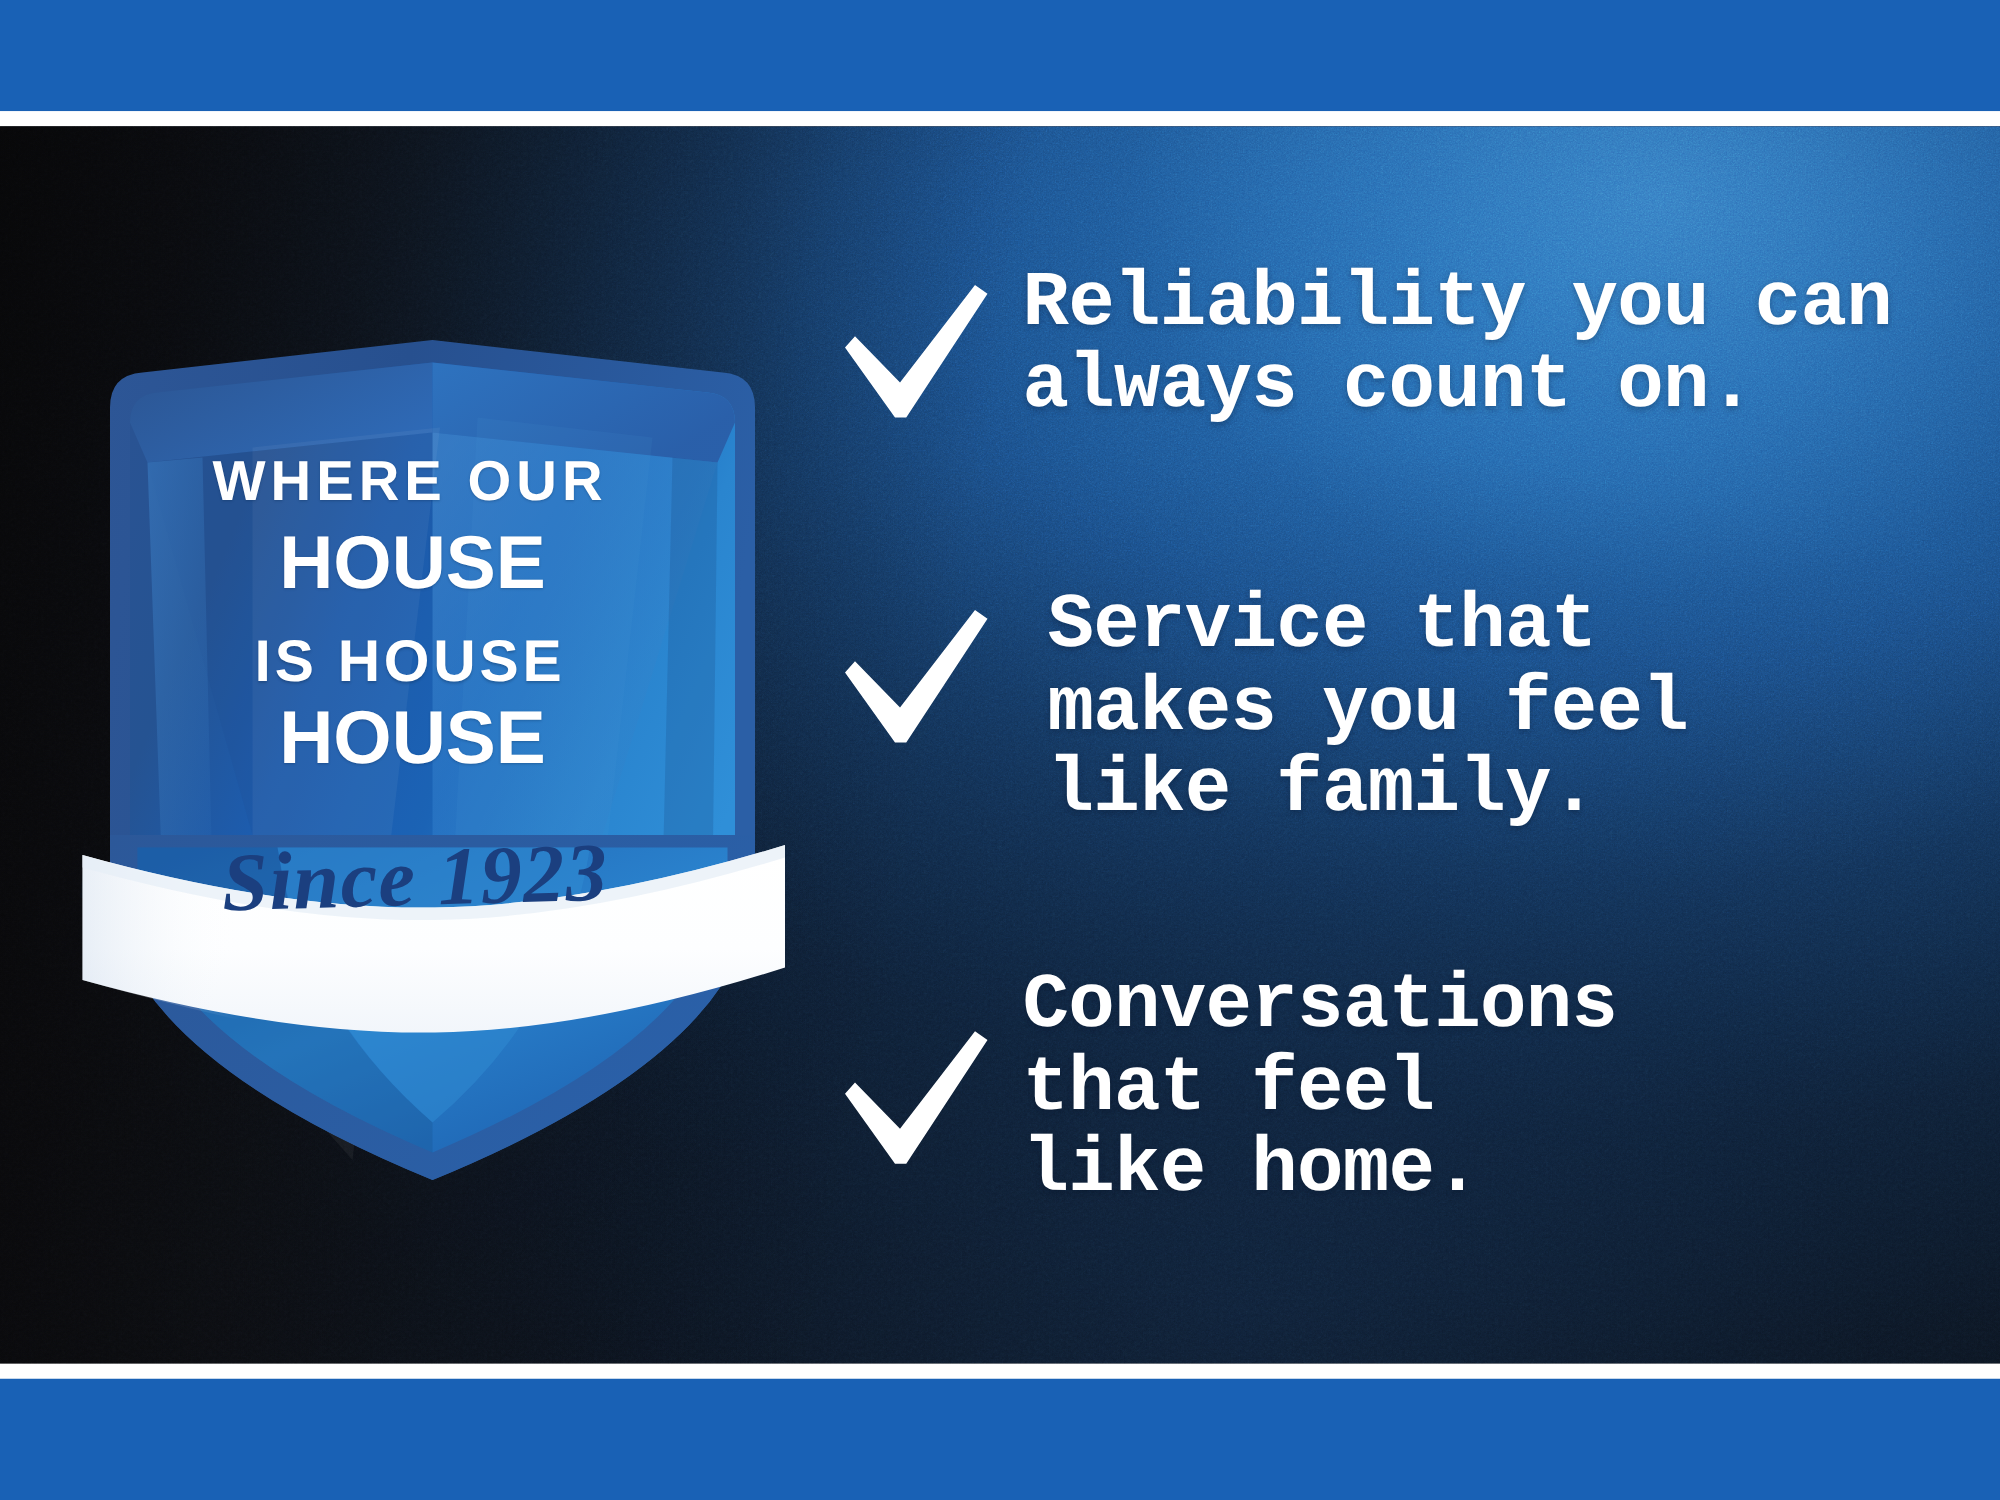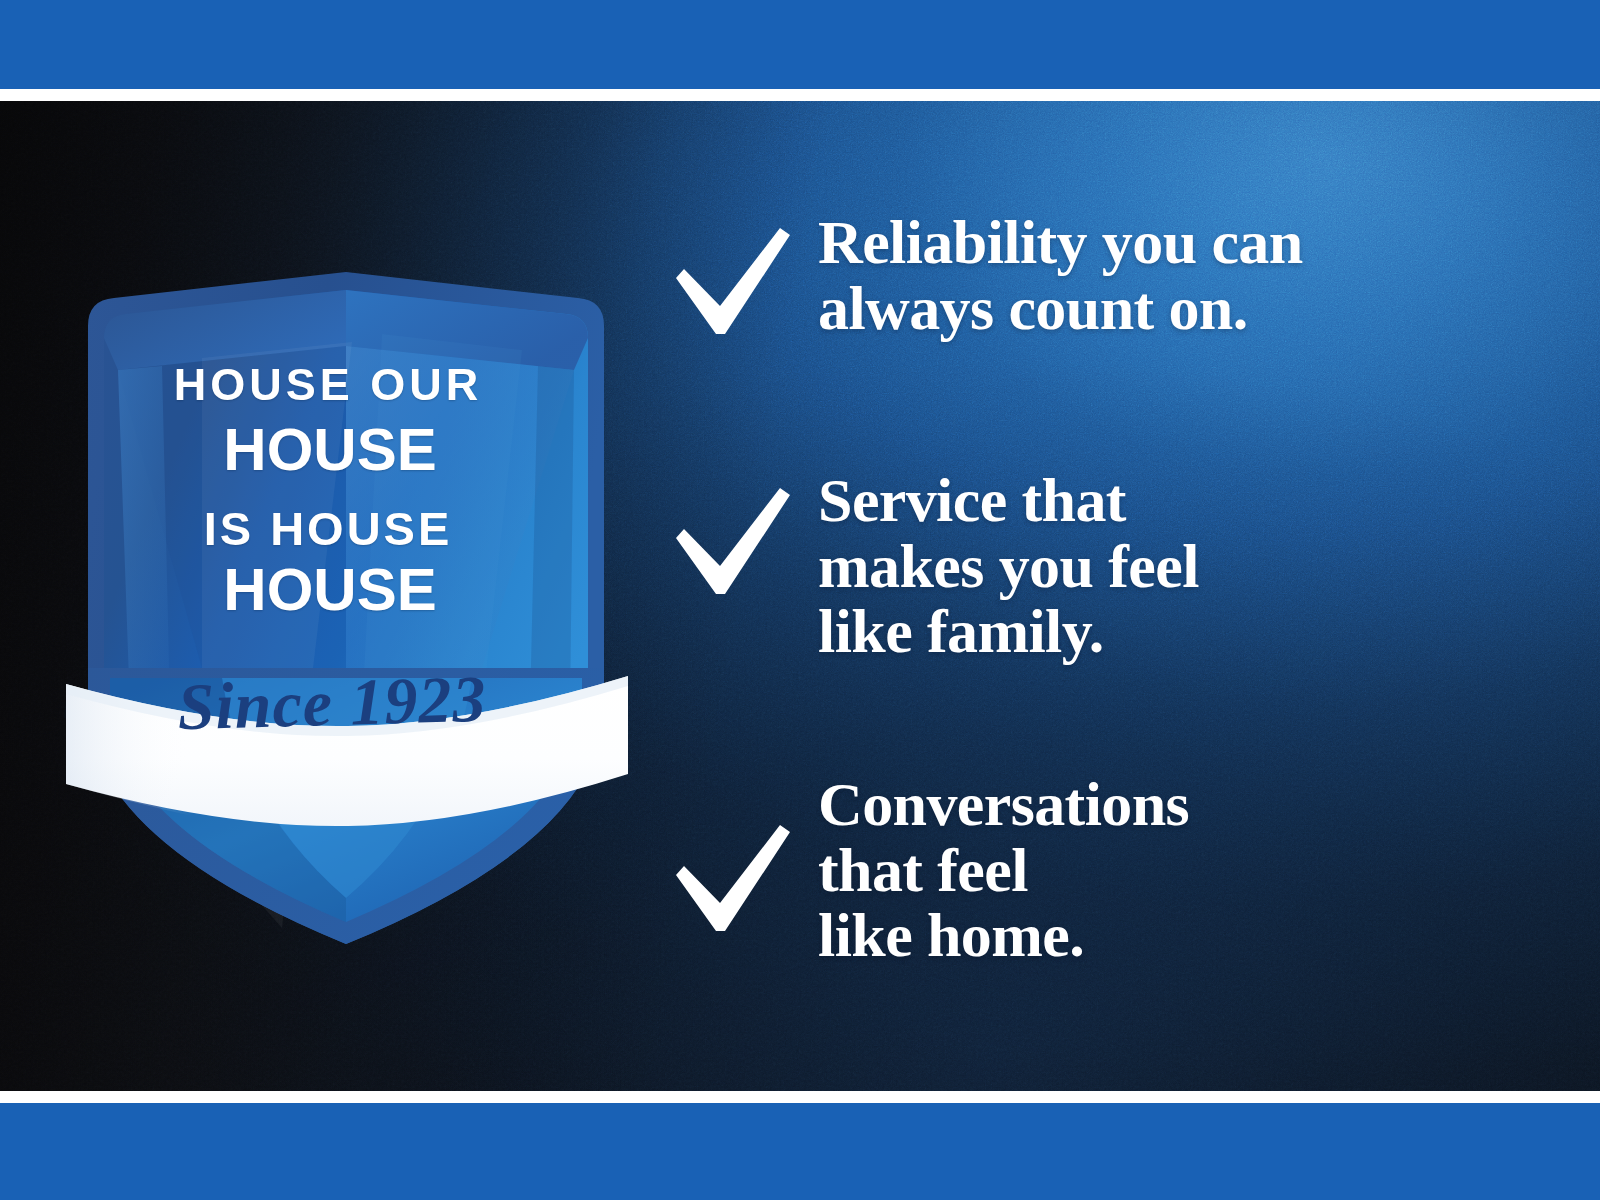--- a/index.html
+++ b/index.html
@@ -159,36 +159,36 @@
     position:absolute; left:668px; top:188px;
     width:860px; height:840px;
   }
   .benefit {
     position:absolute;
     display:flex;
     align-items:flex-start;
     width:860px;
   }
   .b-1 { top:20px; }
-  .b-2 { top:278px; }
+  .b-2 { top:278px;gap:20px; }
   .b-3 { top:582px;align-items:center; }
 
   .check-icon {
     flex:0 0 auto;
     width:128px; height:118px;
     margin-right:22px;
     margin-top:14px;
   }
   .b-2 .check-icon { margin-top:16px; }
   .b-3 .check-icon { margin-top:16px; }
   .check-icon svg { display:block; width:128px; height:118px; }
 
   .b-text {
     color:#ffffff;
-    font-family:Liberation Serif, serif;
+    font-family:Liberation Mono, monospace;
     font-weight:bold;
     font-size:62px;
     line-height:1.06;
     letter-spacing:-0.6px;
     white-space:pre-line;
     text-shadow:0 2px 5px rgba(4,18,40,0.30);
     padding-top:2px;
   }
 </style>
 </head>
@@ -329,21 +329,21 @@
                Q 420 586 296 588
                Q 172 590 14 546 Z" fill="url(#gRibbon)"></path>
 
       <path d="M 14 446 Q 80 466 140 478 L 140 578 Q 78 564 14 546 Z" fill="url(#gRibbonShadeL)" opacity="0.55"></path>
 
       <path d="M 14 446 Q 172 490 296 488 Q 420 486 576 438 L 576 448
                Q 420 496 296 498 Q 172 500 14 456 Z" fill="#e6eef7" opacity="0.7"></path>
     </svg>
 
     <div class="shield-text">
-      <div class="st-line st-small st-1">HOUSE OUR</div>
+      <div class="st-line st-small st-1">WHERE OUR</div>
       <div class="st-line st-big st-2">HOUSE</div>
       <div class="st-line st-mid st-3">IS HOUSE</div>
       <div class="st-line st-big st-4">HOUSE</div>
       <div class="ribbon-text">Since 1923</div>
     </div>
   </div>
 
   <div class="benefits">
 
     <div class="benefit b-1">

